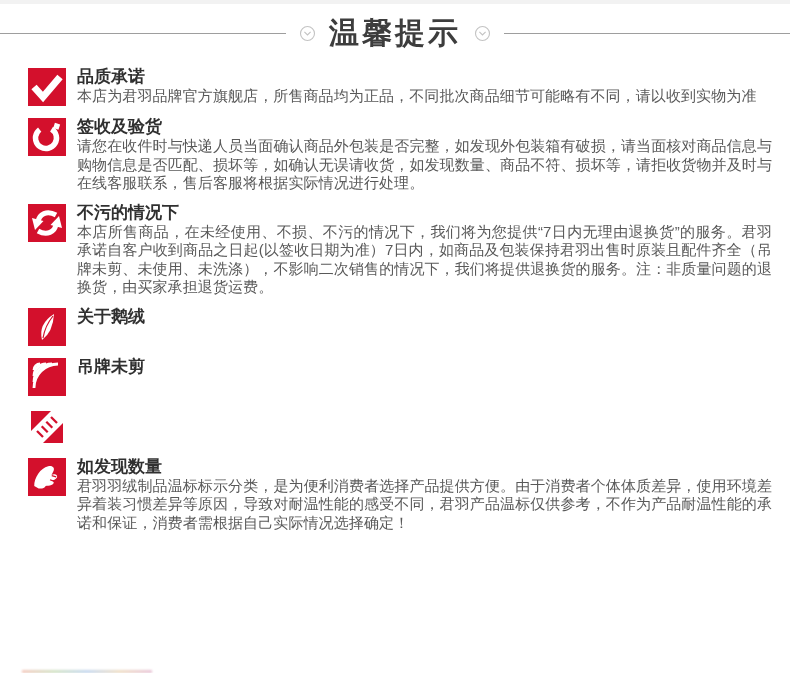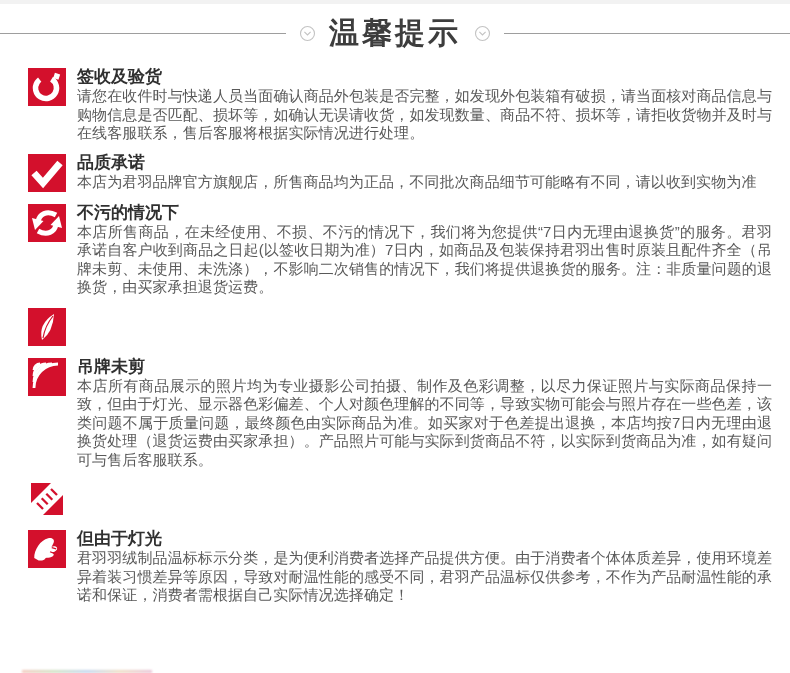--- a/index.html
+++ b/index.html
@@ -41,40 +41,40 @@
   </svg>
   <div class="h-line"></div>
 </div>
 
 <div class="sections">
 
   <div class="section">
     <span class="icon-box">
       <svg width="38" height="38" viewBox="0 0 38 38">
         <rect x="0" y="0" width="38" height="38" fill="#d3102c"></rect>
+        <path d="M6 19 L15 29 L32 9" fill="none" stroke="#ffffff" stroke-width="7"></path>
+      </svg>
+    </span>
+    <span class="sec-title">品质承诺</span>
+    <div class="sec-body">
+      <p>本店为君羽品牌官方旗舰店，所售商品均为正品，不同批次商品细节可能略有不同，请以收到实物为准</p>
+    </div>
+  </div>
+
+  <div class="section">
+    <span class="icon-box">
+      <svg width="38" height="38" viewBox="0 0 38 38">
+        <rect x="0" y="0" width="38" height="38" fill="#d3102c"></rect>
         <circle cx="18" cy="20" r="10.5" fill="none" stroke="#ffffff" stroke-width="5.5" stroke-dasharray="53 13" transform="rotate(-58 18 20)"></circle>
         <rect x="26" y="5.5" width="5.5" height="5.5" fill="#ffffff" transform="rotate(18 29 8)"></rect>
       </svg>
     </span>
     <span class="sec-title">签收及验货</span>
     <div class="sec-body">
       <p>请您在收件时与快递人员当面确认商品外包装是否完整，如发现外包装箱有破损，请当面核对商品信息与购物信息是否匹配、损坏等，如确认无误请收货，如发现数量、商品不符、损坏等，请拒收货物并及时与在线客服联系，售后客服将根据实际情况进行处理。</p>
-    </div>
-  </div>
-
-  <div class="section">
-    <span class="icon-box">
-      <svg width="38" height="38" viewBox="0 0 38 38">
-        <rect x="0" y="0" width="38" height="38" fill="#d3102c"></rect>
-        <path d="M6 19 L15 29 L32 9" fill="none" stroke="#ffffff" stroke-width="7"></path>
-      </svg>
-    </span>
-    <span class="sec-title">品质承诺</span>
-    <div class="sec-body">
-      <p>本店为君羽品牌官方旗舰店，所售商品均为正品，不同批次商品细节可能略有不同，请以收到实物为准</p>
     </div>
   </div>
 
   <div class="section">
     <span class="icon-box">
       <svg width="38" height="38" viewBox="0 0 38 38">
         <rect x="0" y="0" width="38" height="38" fill="#d3102c"></rect>
         <path d="M28 11 C19 6 11 10 10 18" stroke="#ffffff" stroke-width="5" fill="none"></path>
         <polygon points="4,14 15.5,17 7,26" fill="#ffffff"></polygon>
         <path d="M10 27 C19 32 27 28 28 20" stroke="#ffffff" stroke-width="5" fill="none"></path>
@@ -88,40 +88,38 @@
   </div>
 
   <div class="section">
     <span class="icon-box">
       <svg width="38" height="38" viewBox="0 0 38 38">
         <rect x="0" y="0" width="38" height="38" fill="#d3102c"></rect>
         <path d="M26 6 Q10 16 14 32 Q25 24 26 6 Z" fill="#ffffff"></path>
         <path d="M25 8 Q17 18 15 30" fill="none" stroke="#d3102c" stroke-width="1.2"></path>
       </svg>
     </span>
+    <span class="sec-title">关于鹅绒</span>
     <div class="sec-body">
     </div>
   </div>
 
   <div class="section">
     <span class="icon-box">
       <svg width="38" height="38" viewBox="0 0 38 38">
         <rect x="0" y="0" width="38" height="38" fill="#d3102c"></rect>
         <g stroke="#ffffff" fill="none" stroke-width="2.8">
           <path d="M6 12 A6 6 0 0 1 12 6"></path>
           <path d="M6 18 A12 12 0 0 1 18 6"></path>
           <path d="M6 24 A18 18 0 0 1 24 6"></path>
           <path d="M6 30 A24 24 0 0 1 30 6"></path>
         </g>
       </svg>
     </span>
     <span class="sec-title">吊牌未剪</span>
-    <div class="sec-body">
-      <p>本店所有商品展示的照片均为专业摄影公司拍摄、制作及色彩调整，以尽力保证照片与实际商品保持一致，但由于灯光、显示器色彩偏差、个人对颜色理解的不同等，导致实物可能会与照片存在一些色差，该类问题不属于质量问题，最终颜色由实际商品为准。如买家对于色差提出退换，本店均按7日内无理由退换货处理（退货运费由买家承担）。产品照片可能与实际到货商品不符，以实际到货商品为准，如有疑问可与售后客服联系。</p>
-    </div>
   </div>
 
   <div class="section">
     <span class="icon-box">
       <svg width="38" height="38" viewBox="0 0 38 38">
         <polygon points="3,3 23,3 3,23" fill="#d3102c"></polygon>
         <polygon points="35,15 35,35 15,35" fill="#d3102c"></polygon>
         <g stroke="#d3102c" stroke-width="2.3">
           <line x1="9" y1="23" x2="15" y2="29"></line>
           <line x1="13.7" y1="18.3" x2="19.7" y2="24.3"></line>
@@ -136,21 +134,21 @@
     <span class="icon-box">
       <svg width="38" height="38" viewBox="0 0 38 38">
         <rect x="0" y="0" width="38" height="38" fill="#d3102c"></rect>
         <g transform="rotate(28 19 19)">
           <path d="M12 33 C8 26 9 14 15 9 C18 6 22 7 22 11 L22 15 C24 12 28 12 28 15 C28 17 26 19 24 20 C27 19 29 21 27 23.5 C25 26 23 26.5 22 27.5 C22 30 20 32 17 33 Z" fill="#ffffff"></path>
           <line x1="22.5" y1="15.5" x2="27" y2="14.5" stroke="#d3102c" stroke-width="1.3"></line>
           <line x1="23" y1="20" x2="27.5" y2="19.5" stroke="#d3102c" stroke-width="1.3"></line>
         </g>
       </svg>
     </span>
-    <span class="sec-title">但由于灯光</span>
+    <span class="sec-title">如发现数量</span>
     <div class="sec-body">
       <p>君羽羽绒制品温标标示分类，是为便利消费者选择产品提供方便。由于消费者个体体质差异，使用环境差异着装习惯差异等原因，导致对耐温性能的感受不同，君羽产品温标仅供参考，不作为产品耐温性能的承诺和保证，消费者需根据自己实际情况选择确定！</p>
     </div>
   </div>
 
 </div>
 
 <div class="cutoff"></div>
 
 </body></html>

